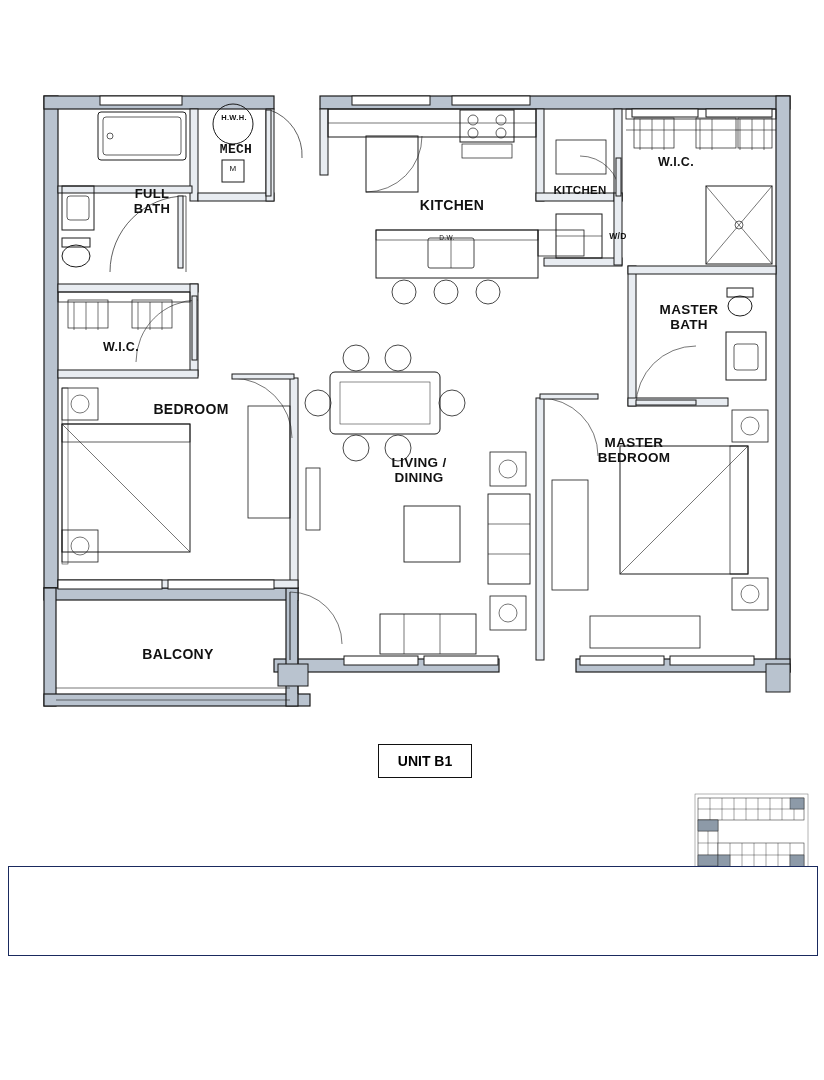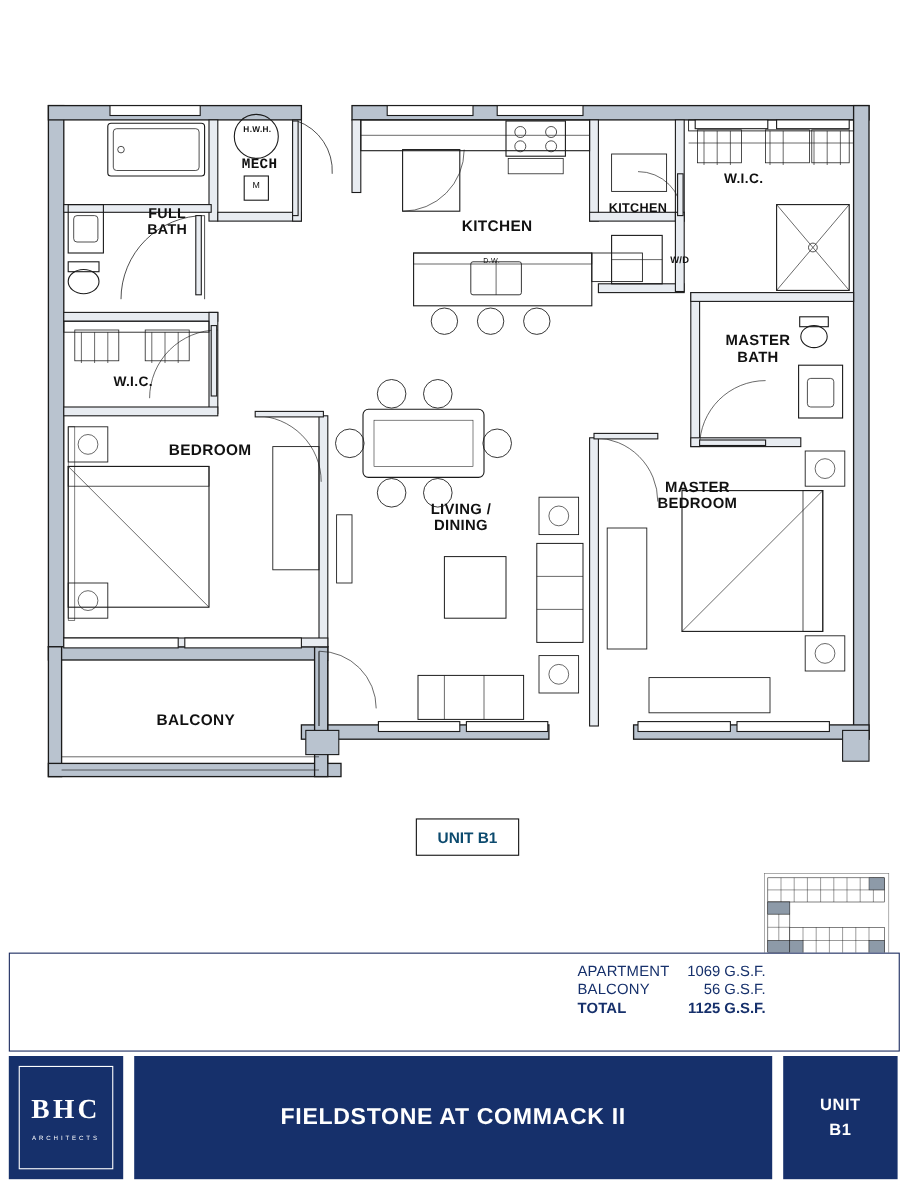--- a/index.html
+++ b/index.html
@@ -8,21 +8,21 @@
 
   
   .plan{position:absolute;left:0;top:0;width:824px;height:790px;}
   .plan svg{display:block;}
 
   .rmlabel{position:absolute;font-family:"Liberation Sans",sans-serif;font-weight:bold;color:#111;
            text-align:center;line-height:1.12;letter-spacing:.3px;}
 
   
   .unit-tag{position:absolute;left:378px;top:744px;width:92px;height:32px;border:1.6px solid #111;
-            display:flex;align-items:center;justify-content:center;font-weight:bold;font-size:14px;color:#0c4a6e;}
+            display:flex;align-items:center;justify-content:center;font-weight:bold;font-size:14px;color:#000000;}
 
   
   .keyplan{position:absolute;left:694px;top:793px;width:115px;height:90px;}
 
   
   .areabox{position:absolute;left:8px;top:866px;width:808px;height:88px;border:1px solid #1a2a5e;background:#fff;}
   .areatable{position:absolute;right:128px;top:874px;width:auto;color:#16306b;font-size:13.5px;}
   .areatable table{border-collapse:collapse;}
   .areatable td{padding:1px 0;}
   .areatable td.lab{padding-right:16px;letter-spacing:.2px;}
@@ -365,48 +365,15 @@
           <rect x="4" y="62" width="20" height="11"></rect>
           <rect x="24" y="62" width="12" height="12"></rect>
           <rect x="96" y="5" width="14" height="11"></rect>
           <rect x="96" y="62" width="14" height="12"></rect>
         </g>
       </g>
     </svg>
   </div>
 
   <div class="areabox"></div>
-  <div class="areatable">
-    <table>
-      <tbody>
-          <tr>
-        <td class="lab">APARTMENT</td>
-        <td class="val">1069 G.S.F.</td>
-      </tr>
-      <tr>
-        <td class="lab">BALCONY</td>
-        <td class="val">56 G.S.F.</td>
-      </tr>
-      <tr class="total">
-        <td class="lab">TOTAL</td>
-        <td class="val">1125 G.S.F.</td>
-      </tr>
-    </tbody>
-      </table>
-  </div>
-
-  <div class="titlebar">
-    <div class="logo-box">
-      <div class="logo-inner">
-        <div class="logo-main">BHC</div>
-        <div class="logo-sub">ARCHITECTS</div>
-      </div>
-    </div>
-    <div class="proj-box">
-      <div class="proj-name">FIELDSTONE AT COMMACK II</div>
-    </div>
-    <div class="unit-box">
-      <div class="unit-word">UNIT</div>
-      <div class="unit-code">B1</div>
-    </div>
-  </div>
+
 
 </div>
 
 </body></html>

